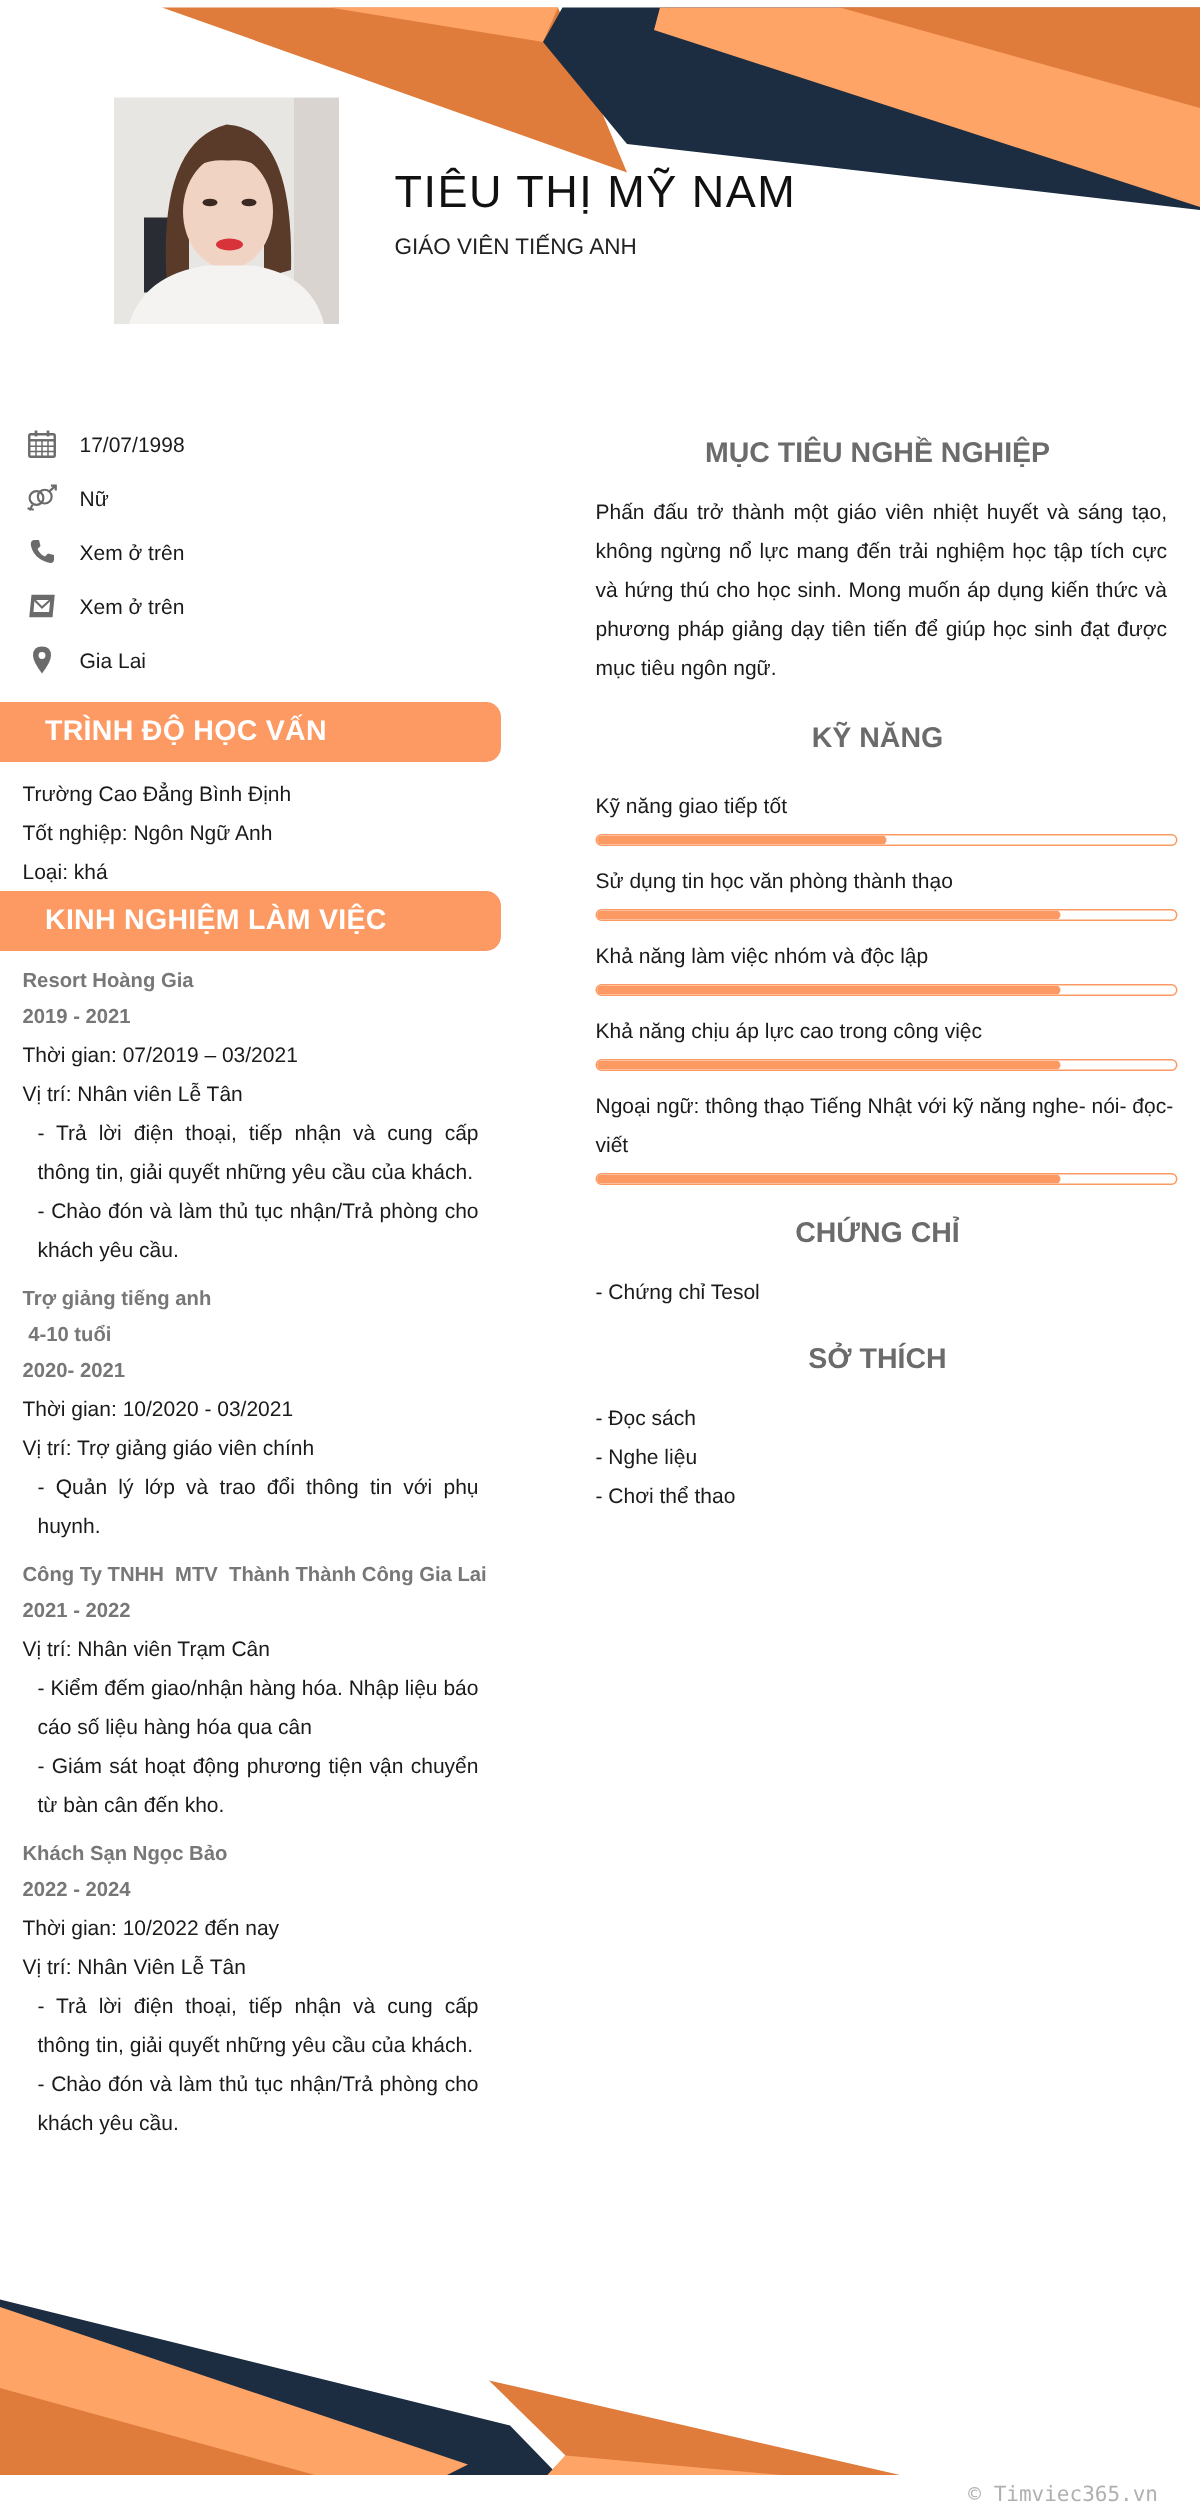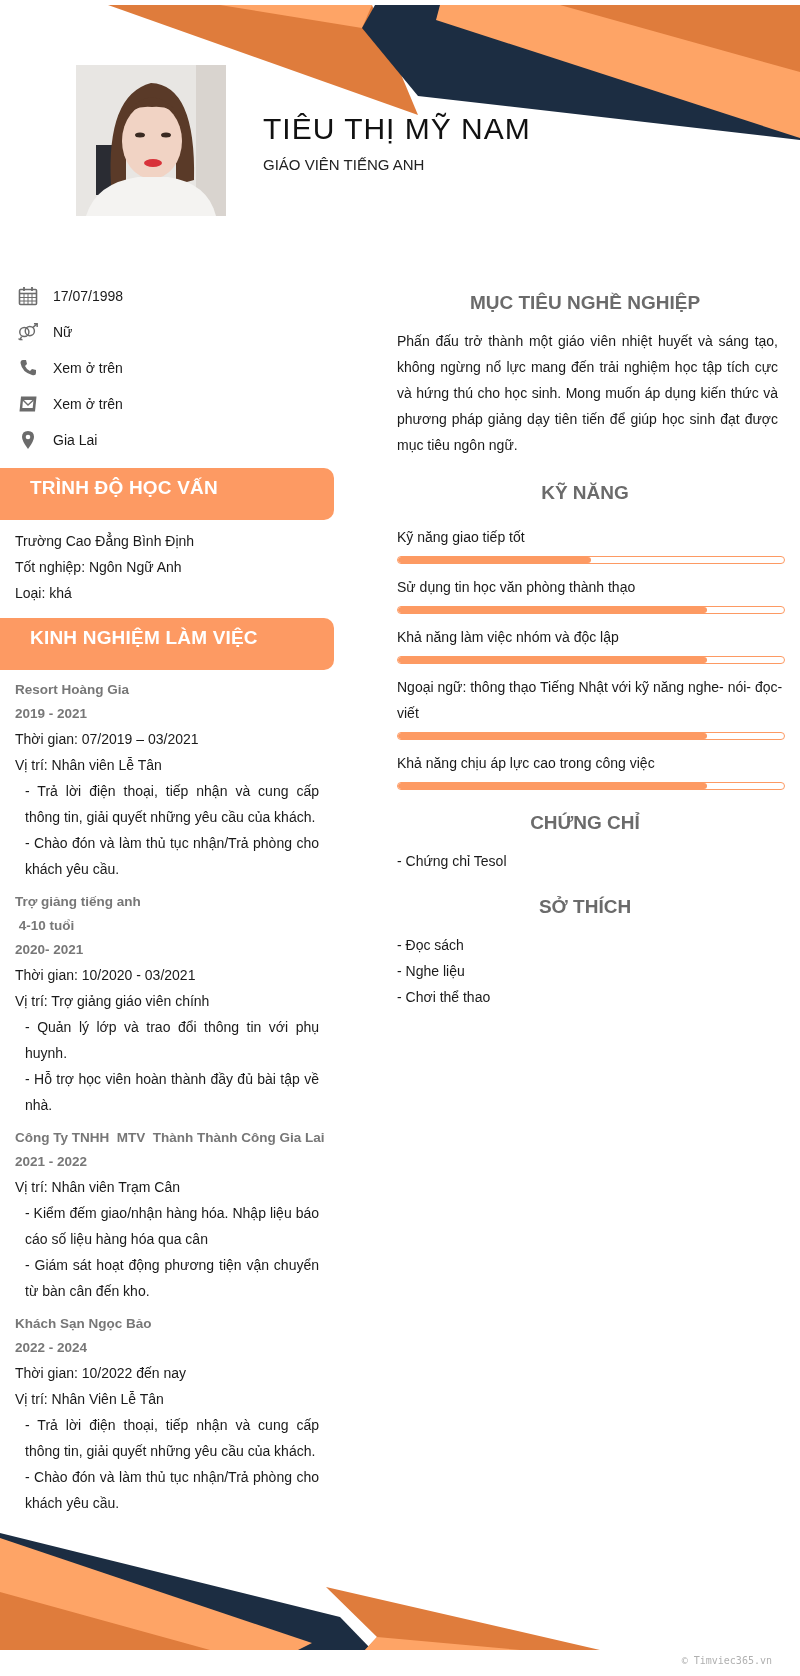--- a/index.html
+++ b/index.html
@@ -14,23 +14,23 @@
   .photo svg { display: block; }
 
   .name { position: absolute; left: 263px; top: 112px; font-size: 30px; font-weight: 400; letter-spacing: 1px; color: #111; }
   .job-title { position: absolute; left: 263px; top: 156px; font-size: 15px; color: #222; }
 
   .left-col { position: absolute; left: 0; top: 278px; width: 334px; }
   .info-row { display: flex; align-items: center; height: 36px; padding-left: 17px; }
   .info-icon { width: 22px; height: 22px; display: flex; align-items: center; justify-content: center; margin-right: 14px; color: #6b6b6b; }
   .info-text { font-size: 14px; color: #1a1a1a; }
 
-  .band { height: 52px; background: #fd9a63; border-radius: 0 10px 10px 0; color: #ffffff; font-weight: 700; font-size: 19px; line-height: 40px; padding-left: 30px; width: 334px; letter-spacing: 0.2px; }
+  .band { height: 40px; background: #fd9a63; border-radius: 0 10px 10px 0; color: #ffffff; font-weight: 700; font-size: 19px; line-height: 40px; padding-left: 30px; width: 334px; letter-spacing: 0.2px; }
   .band.edu { margin-top: 10px; }
-  .band.exp { margin-top: 12px; }
+  .band.exp { }
 
   .edu-list { padding: 8px 0 0 15px; }
   .line { font-size: 14px; line-height: 26px; color: #1a1a1a; }
   .job { padding: 0 15px; }
   .job:first-child { padding-top: 8px; }
   .job + .job { margin-top: 8px; }
   .job-head { font-size: 13.5px; font-weight: 700; color: #777; line-height: 24px; white-space: pre; }
   .job-desc { font-size: 14px; line-height: 26px; padding-left: 10px; text-align: justify; color: #1a1a1a; }
 
   .right-col { position: absolute; left: 382px; top: 292px; width: 418px; }
@@ -44,21 +44,21 @@
   .skill { margin-bottom: 10px; }
   .skill-name { font-size: 14px; line-height: 26px; color: #1a1a1a; }
   .skill-bar { margin-top: 6px; width: 388px; height: 8px; border: 1.5px solid #fd9a63; border-radius: 5px; position: relative; overflow: hidden; background: #fff; }
   .skill-fill { position: absolute; left: 0; top: 0; bottom: 0; background: #fd9a63; border-radius: 4px; }
 
   .certs { margin-top: 22px; }
   .hobbies { margin-top: 22px; }
   .bullet-list { padding: 8px 0 0 15px; }
   .bullet { font-size: 14px; line-height: 26px; color: #1a1a1a; }
 
-  .footer { position: absolute; right: 28px; top: 1655px; font-family: "DejaVu Sans Mono", "Liberation Mono", monospace; font-size: 10px; color: #b0b0b0; }
+  .footer { position: absolute; right: 28px; top: 1655px; font-family: "DejaVu Sans Mono", "Liberation Mono", monospace; font-size: 14px; color: #b0b0b0; }
 </style>
 </head>
 <body>
 
 <svg class="banner banner-top" viewBox="0 0 800 150" width="800" height="150">
   <polygon points="108,5 372,5 418,115" fill="#df7c3c"></polygon>
   <polygon points="220,5 372,5 362,28" fill="#fea466"></polygon>
   <polygon points="375,5 800,5 800,140 418,96 362,28" fill="#1c2d42"></polygon>
   <polygon points="440,5 800,5 800,138 436,20" fill="#fea466"></polygon>
   <polygon points="560,5 800,5 800,72" fill="#df7c3c"></polygon>
@@ -158,21 +158,20 @@
       <div class="job-desc">- Trả lời điện thoại, tiếp nhận và cung cấp thông tin, giải quyết những yêu cầu của khách.</div>
       <div class="job-desc">- Chào đón và làm thủ tục nhận/Trả phòng cho khách yêu cầu.</div>
     </div>
     <div class="job">
       <div class="job-head">Trợ giảng tiếng anh</div>
       <div class="job-head"> 4-10 tuổi</div>
       <div class="job-head">2020- 2021</div>
       <div class="line">Thời gian: 10/2020 - 03/2021</div>
       <div class="line">Vị trí: Trợ giảng giáo viên chính</div>
       <div class="job-desc">- Quản lý lớp và trao đổi thông tin với phụ huynh.</div>
-      <div class="job-desc">- Hỗ trợ học viên hoàn thành đầy đủ bài tập về nhà.</div>
     </div>
     <div class="job">
       <div class="job-head">Công Ty TNHH  MTV  Thành Thành Công Gia Lai</div>
       <div class="job-head">2021 - 2022</div>
       <div class="line">Vị trí: Nhân viên Trạm Cân</div>
       <div class="job-desc">- Kiểm đếm giao/nhận hàng hóa. Nhập liệu báo cáo số liệu hàng hóa qua cân</div>
       <div class="job-desc">- Giám sát hoạt động phương tiện vận chuyển từ bàn cân đến kho.</div>
     </div>
     <div class="job">
       <div class="job-head">Khách Sạn Ngọc Bảo</div>
@@ -210,27 +209,27 @@
             <div class="skill-fill" style="width: 80%;"></div>
           </div>
       </div>
       <div class="skill">
         <div class="skill-name">Khả năng làm việc nhóm và độc lập</div>
         <div class="skill-bar">
             <div class="skill-fill" style="width: 80%;"></div>
           </div>
       </div>
       <div class="skill">
+        <div class="skill-name">Khả năng chịu áp lực cao trong công việc</div>
+        <div class="skill-bar">
+            <div class="skill-fill" style="width: 80%;"></div>
+          </div>
+      </div>
+      <div class="skill">
         <div class="skill-name">Ngoại ngữ: thông thạo Tiếng Nhật với kỹ năng nghe- nói- đọc- viết</div>
-        <div class="skill-bar">
-            <div class="skill-fill" style="width: 80%;"></div>
-          </div>
-      </div>
-      <div class="skill">
-        <div class="skill-name">Khả năng chịu áp lực cao trong công việc</div>
         <div class="skill-bar">
             <div class="skill-fill" style="width: 80%;"></div>
           </div>
       </div>
     </div>
   </div>
 
   <div class="certs">
     <div class="sec-head">
       <span class="sec-title">CHỨNG CHỈ</span>

